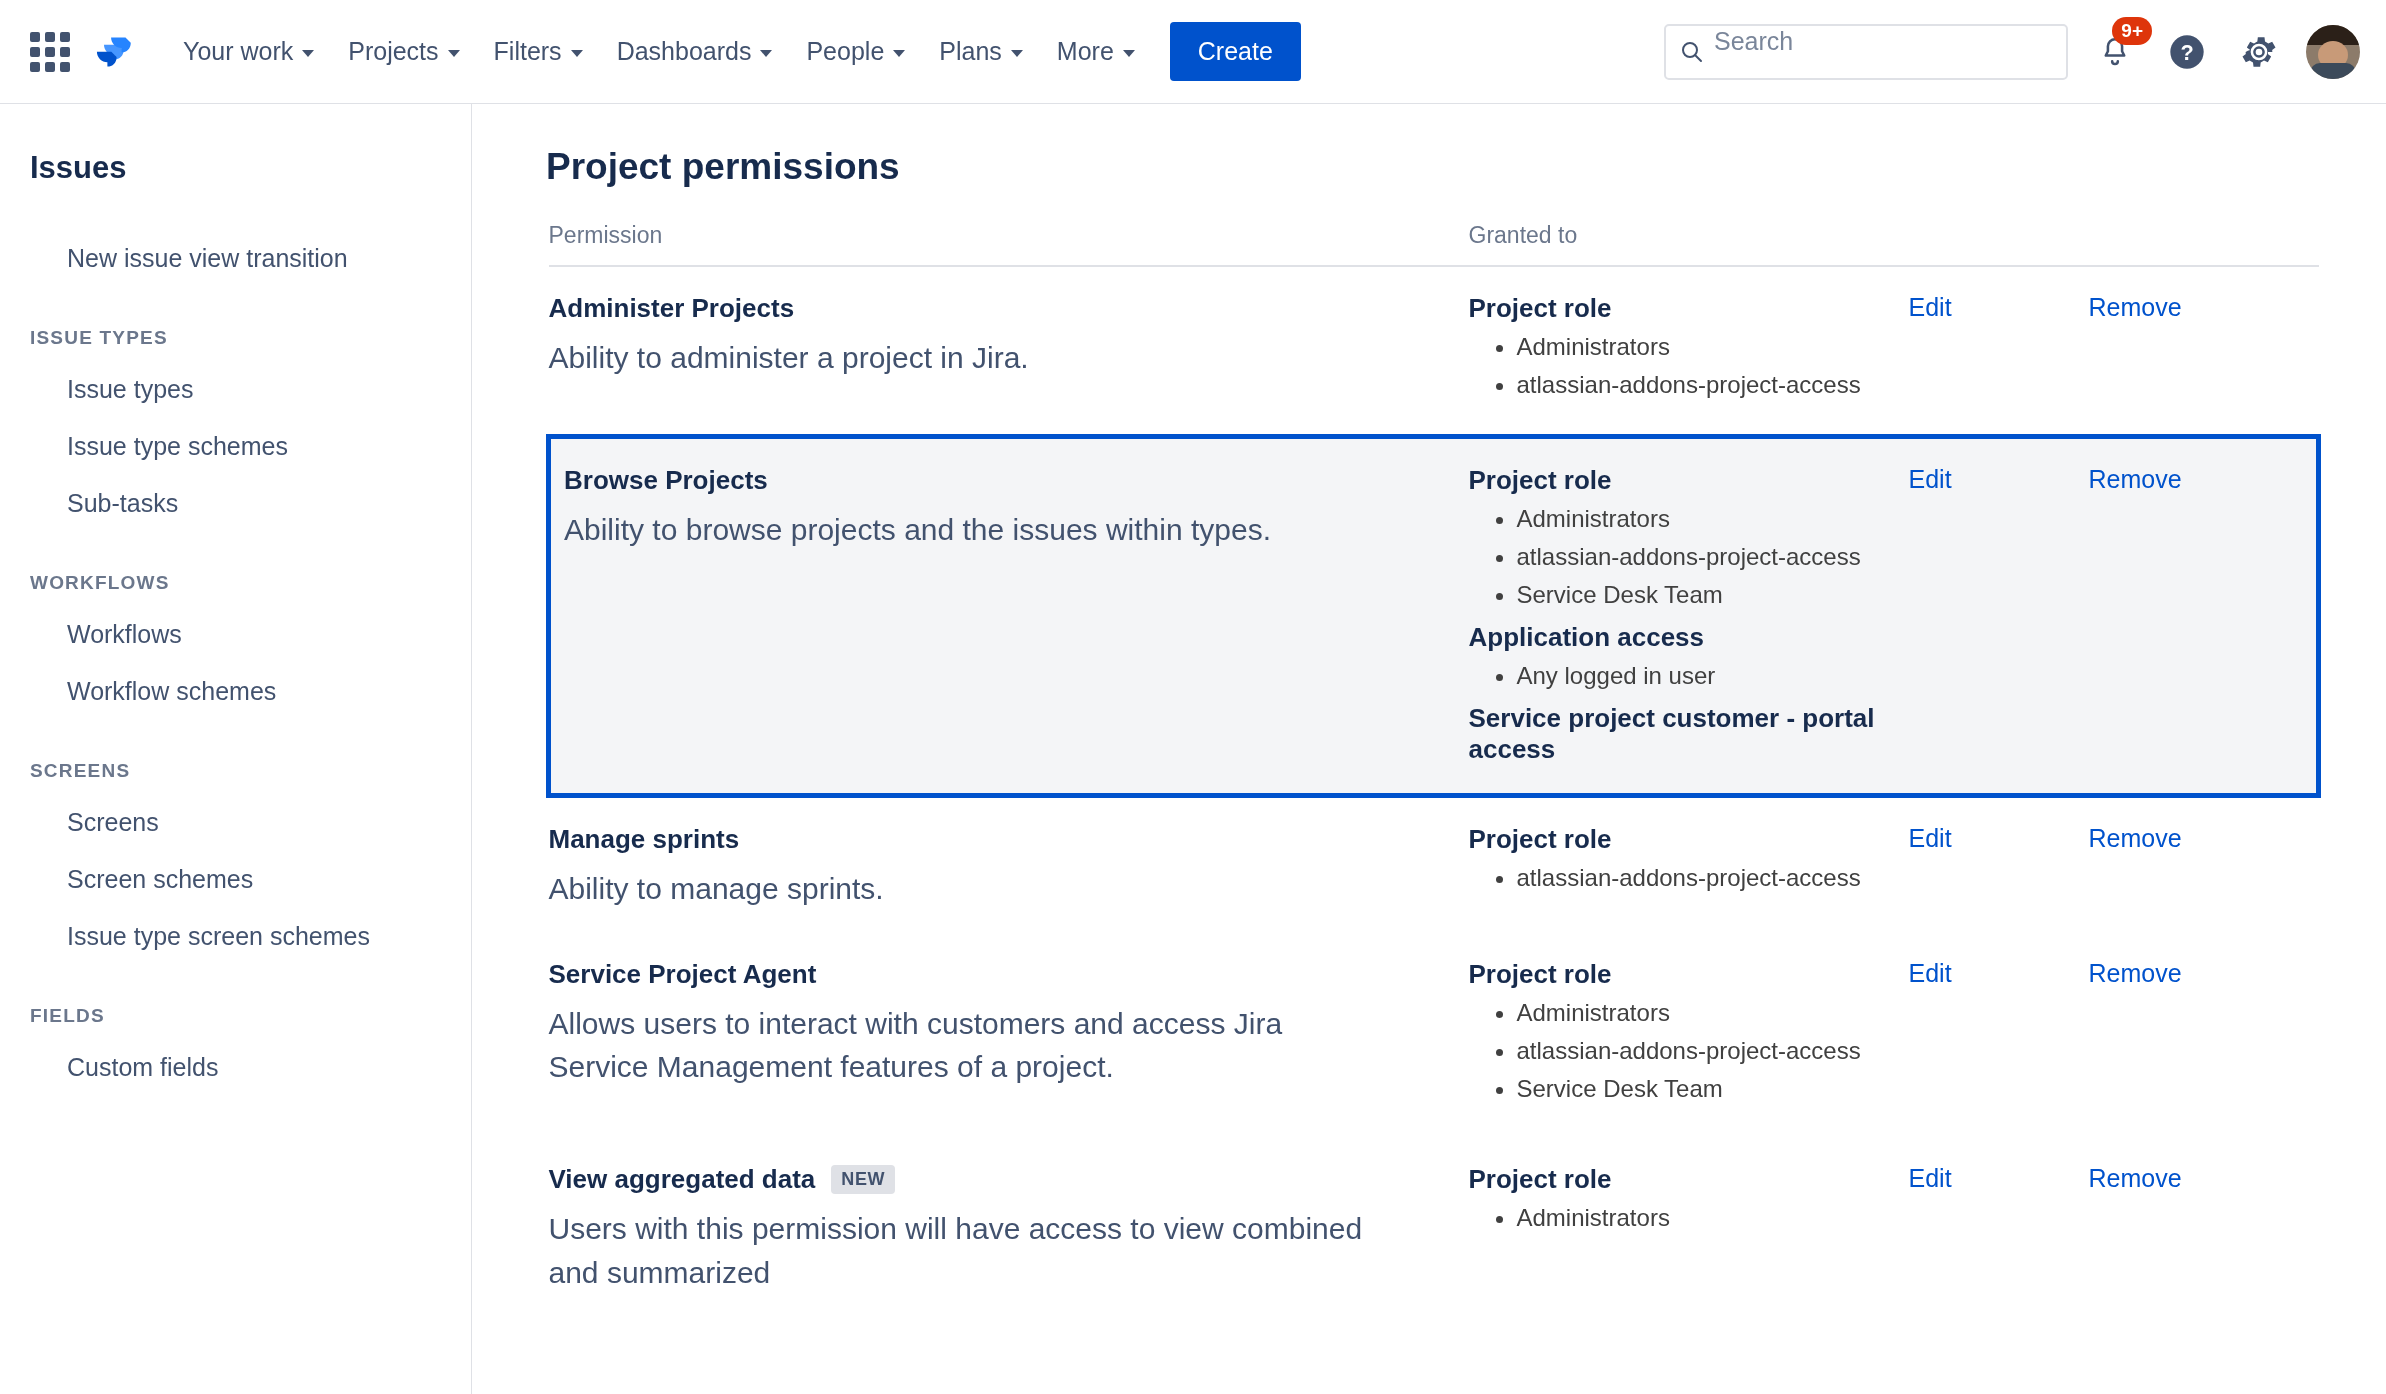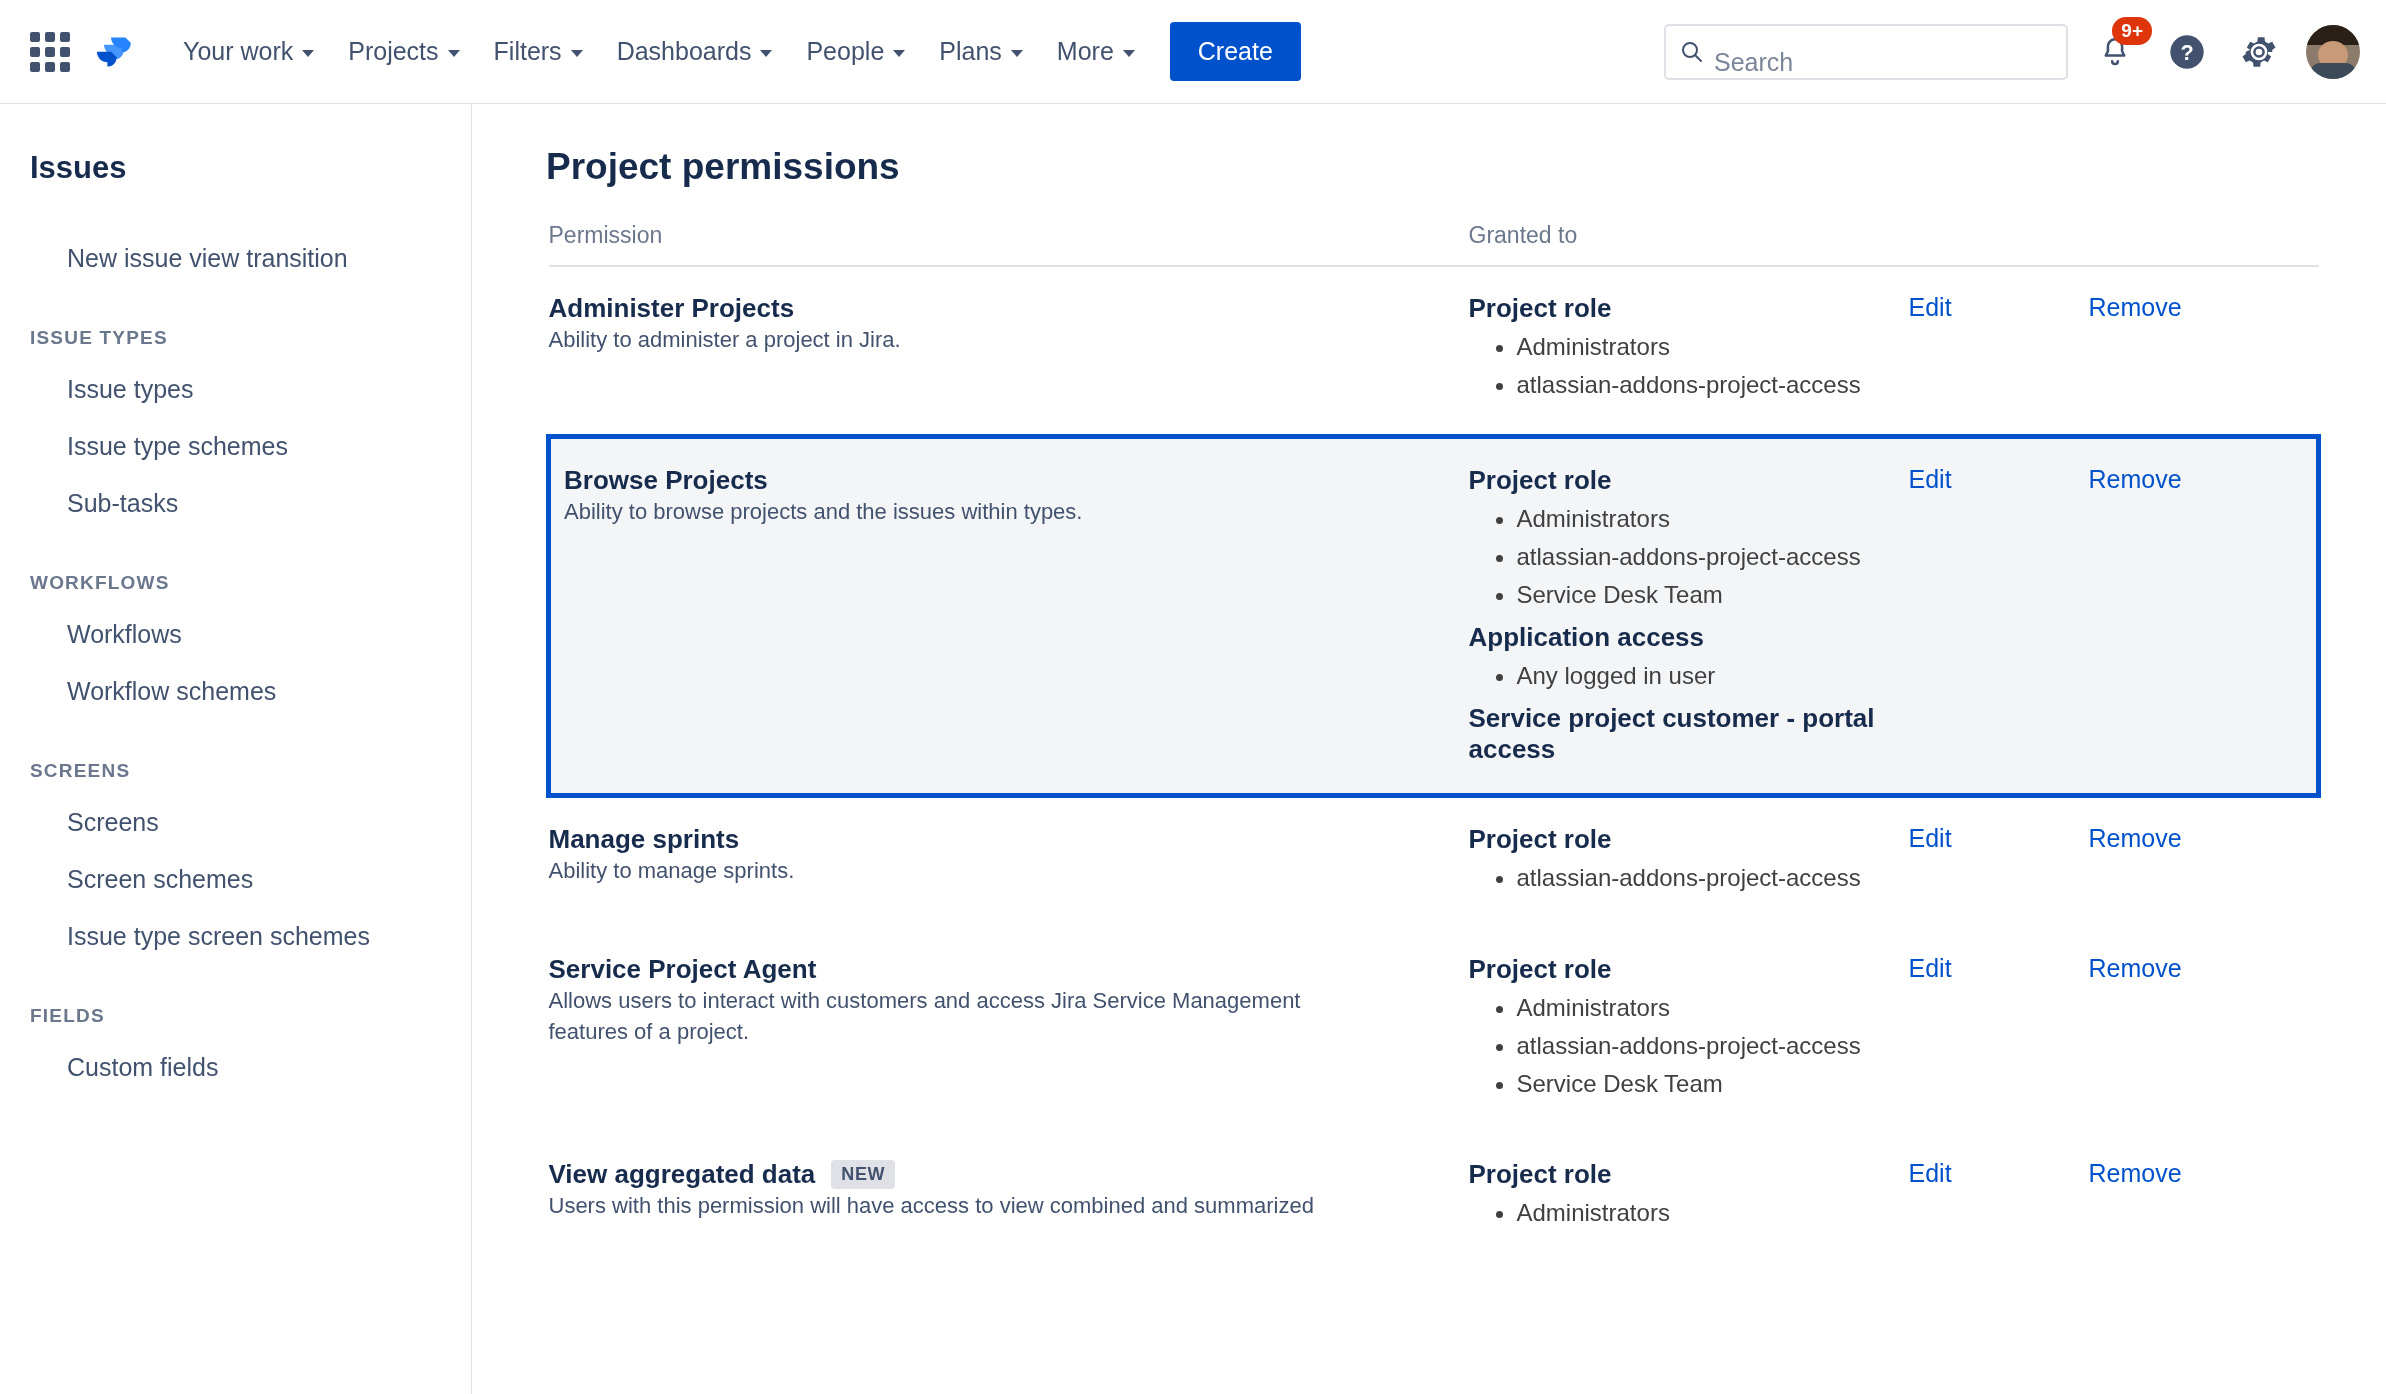--- a/index.html
+++ b/index.html
@@ -80,21 +80,21 @@
     align-items: center;
     gap: 22px;
   }
   .searchbox {
     position: relative;
     width: 404px;
     height: 56px;
     border: 2px solid #dfe1e6;
     border-radius: 5px;
     display: flex;
-    align-items: flex-end;
+    align-items: flex-start;
     padding: 0 12px 0 46px;
     background: #ffffff;
   }
   .searchbox input {
     border: none;
     outline: none;
     font-size: 25px;
     font-family: "Liberation Sans", sans-serif;
     color: #42526e;
     width: 100%;
@@ -223,23 +223,23 @@
 
   .perm-name {
     font-size: 26px;
     font-weight: bold;
     color: #172b4d;
     display: flex;
     align-items: center;
     gap: 16px;
   }
   .perm-desc {
-    font-size: 22px;
+    font-size: 30px;
     color: #42526e;
-    margin-top: 0;
+    margin-top: 12px;
     line-height: 1.45;
     max-width: 830px;
   }
   .tag-new {
     background: #dfe1e6;
     color: #42526e;
     font-size: 18px;
     font-weight: bold;
     letter-spacing: .6px;
     border-radius: 4px;

